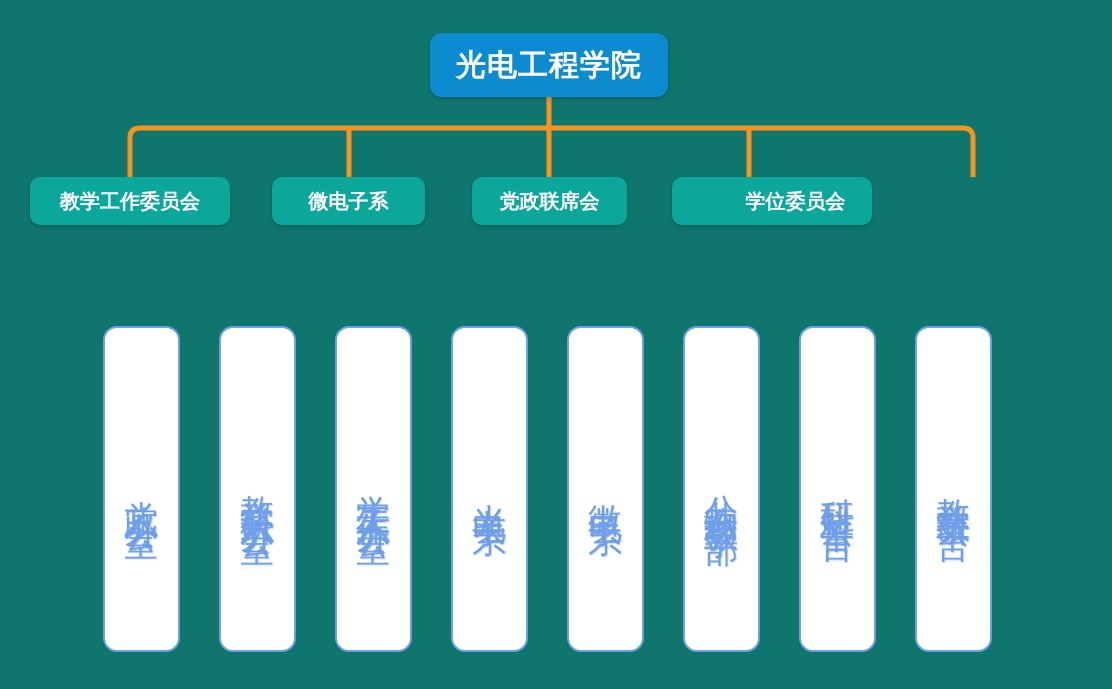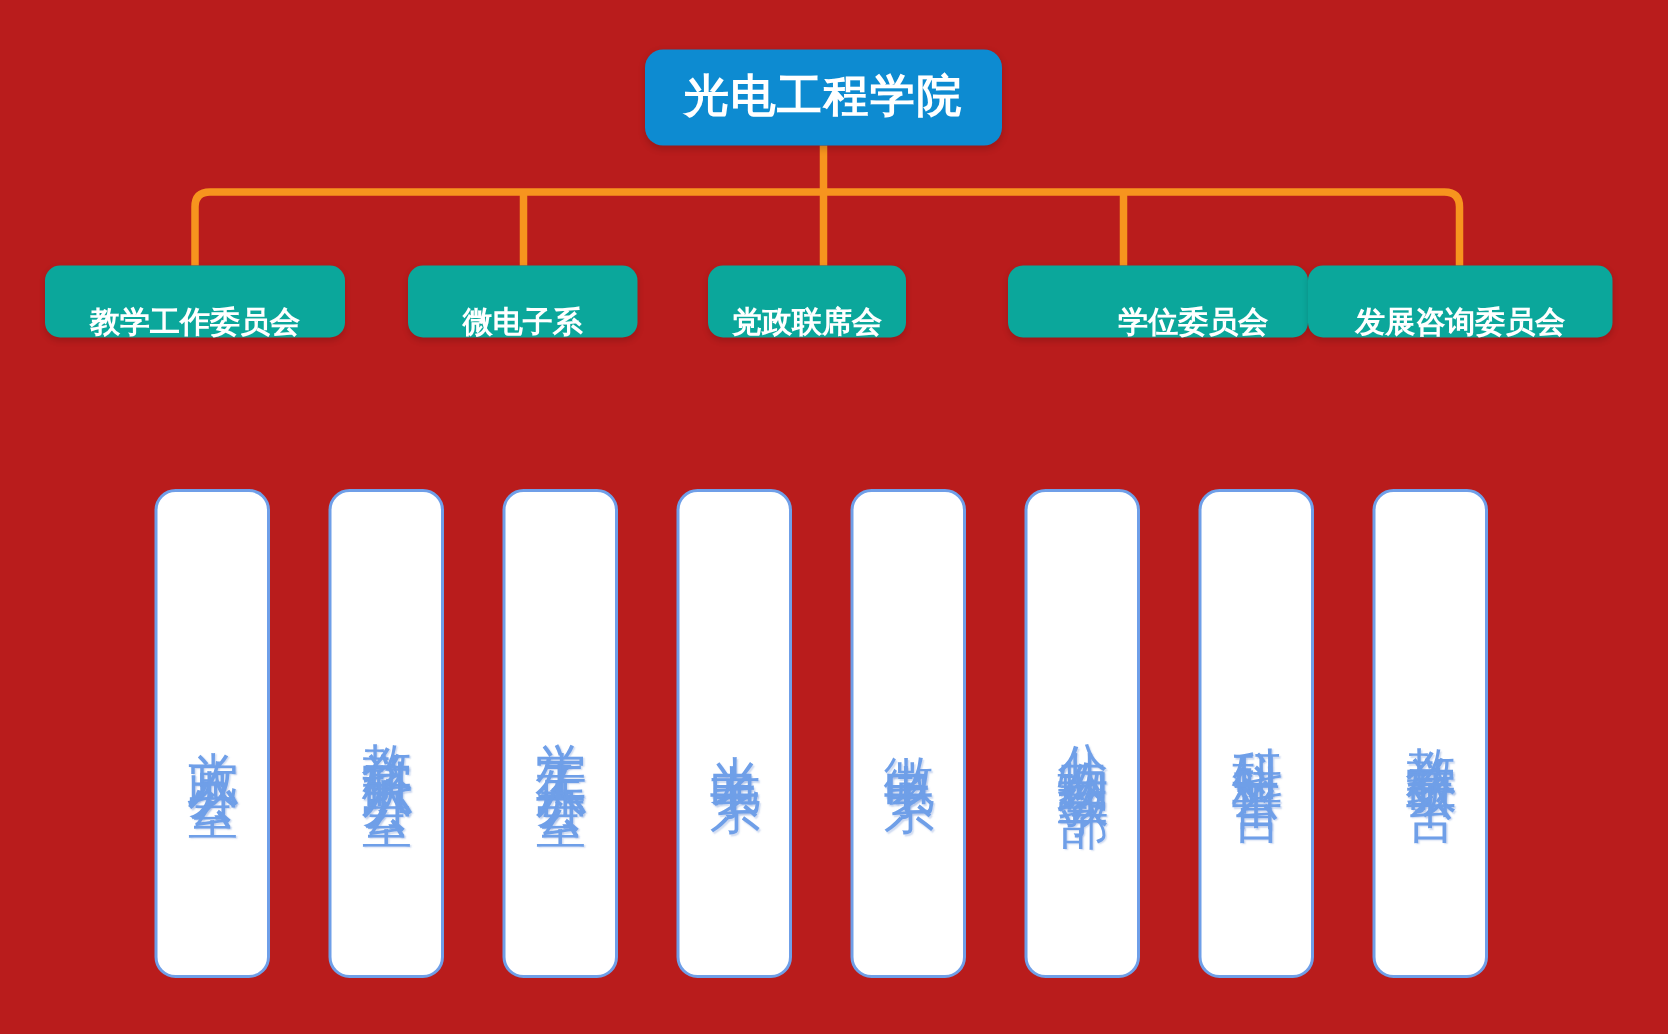--- a/index.html
+++ b/index.html
@@ -7,21 +7,21 @@
     padding: 0;
     background: #ffffff;
   }
   body {
     font-family: "Liberation Sans", "DejaVu Sans", sans-serif;
   }
   #org-chart {
     position: relative;
     width: 1112px;
     height: 689px;
-    background: #b91c1c;
+    background: #0f766e;
     overflow: hidden;
   }
 
   
   .root-node {
     position: absolute;
     left: 430px;
     top: 33px;
     width: 238px;
     height: 64px;
@@ -51,21 +51,21 @@
   }
 
   
   .committee-node {
     position: absolute;
     top: 177px;
     height: 48px;
     background: #0ba79b;
     border-radius: 10px;
     display: flex;
-    align-items: flex-end;
+    align-items: center;
     justify-content: center;
     box-shadow: 0 2px 4px rgba(0,0,0,0.16);
   }
   .committee-node .label {
     color: #ffffff;
     font-size: 20px;
     font-weight: bold;
     white-space: nowrap;
     line-height: 1;
   }
@@ -114,28 +114,25 @@
   <div class="root-node">
     <span class="label">光电工程学院</span>
   </div>
 
   <div class="committee-node" style="left:30px;  width:200px;">
     <span class="label">教学工作委员会</span>
   </div>
   <div class="committee-node" style="left:272px; width:153px;">
     <span class="label">微电子系</span>
   </div>
-  <div class="committee-node" style="left:472px; width:132px;">
+  <div class="committee-node" style="left:472px; width:155px;">
     <span class="label">党政联席会</span>
   </div>
   <div class="committee-node" style="left:672px; width:153px;padding-left:47px;">
     <span class="label">学位委员会</span>
-  </div>
-  <div class="committee-node" style="left:872px; width:203px;">
-    <span class="label">发展咨询委员会</span>
   </div>
 
   <div class="dept-node" style="left:103px;">
     <span class="label">党政办公室</span>
   </div>
   <div class="dept-node" style="left:219px;">
     <span class="label">教学科研办公室</span>
   </div>
   <div class="dept-node" style="left:335px;">
     <span class="label">学生工作办公室</span>

